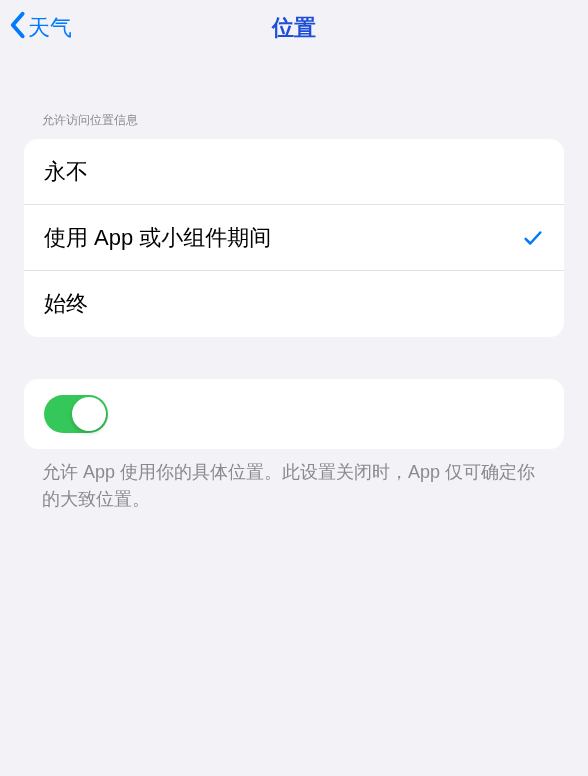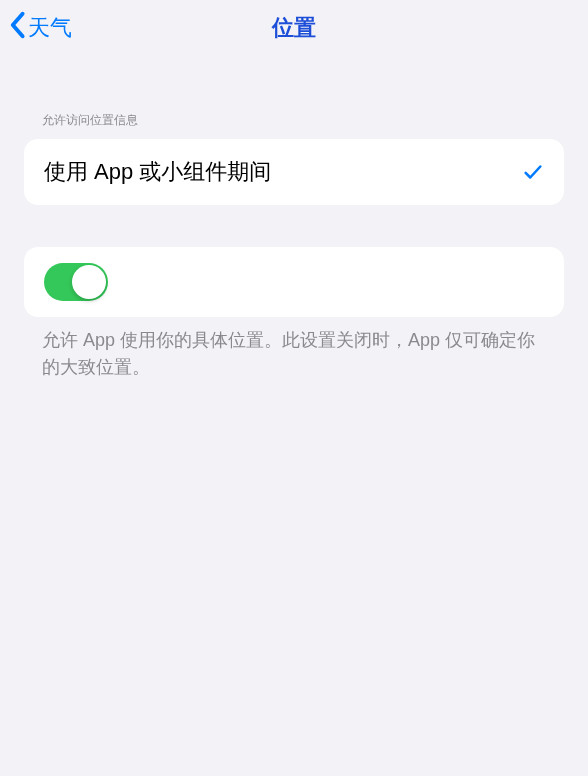--- a/index.html
+++ b/index.html
@@ -124,26 +124,32 @@
   </div>
   <div class="nav-title">位置</div>
 </div>
 
 <div class="content">
 
   <div class="section-header">允许访问位置信息</div>
 
   <div class="group">
     <div class="row">
+      <span class="row-label">永不</span>
+    </div>
+    <div class="row">
       <span class="row-label">使用 App 或小组件期间</span>
       <span class="checkmark">
         <svg viewBox="0 0 24 24" fill="none" stroke="#007aff" stroke-width="2.8" stroke-linecap="round" stroke-linejoin="round">
           <polyline points="4,13 9,18 20,6"></polyline>
         </svg>
       </span>
+    </div>
+    <div class="row">
+      <span class="row-label">始终</span>
     </div>
   </div>
 
 
   <div class="spacer"></div>
 
   <div class="group">
     <div class="row">
       <div class="toggle">
         <div class="toggle-knob"></div>

